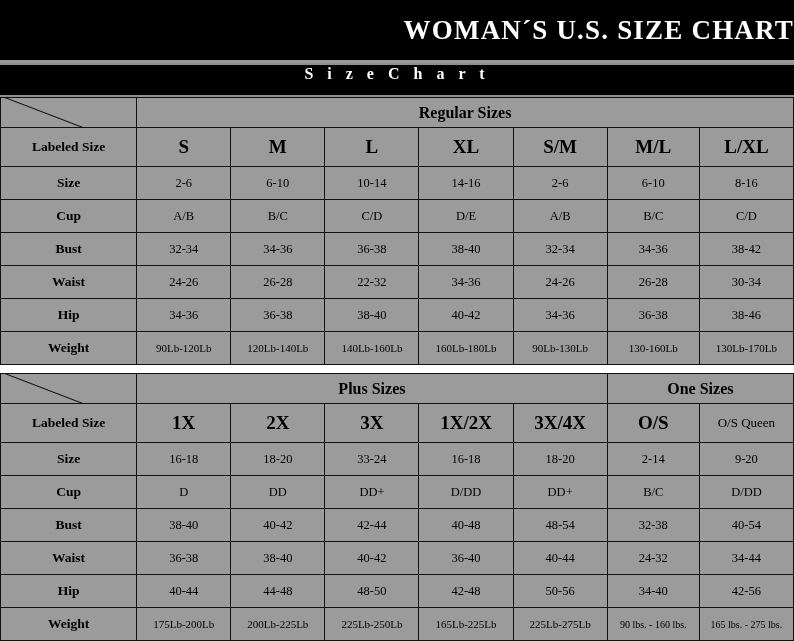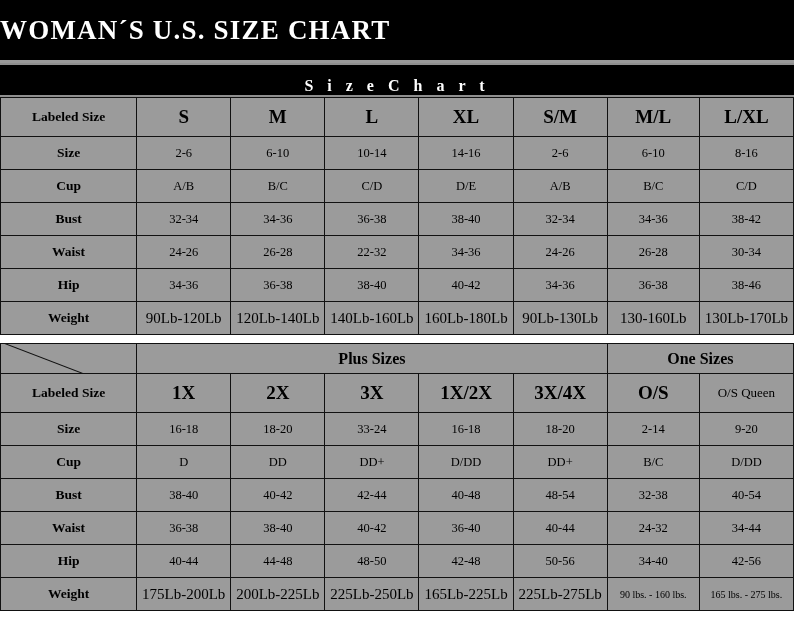--- a/index.html
+++ b/index.html
@@ -20,35 +20,35 @@
     background: #ffffff;
     box-sizing: border-box;
   }
   
   .title-bar {
     height: 60px;
     background: #000000;
     color: #ffffff;
     display: flex;
     align-items: center;
-    justify-content: flex-start;
+    justify-content: flex-end;
     border-bottom: 3px solid #9a9a9a;
   }
   .title-bar .title {
     font-family: "Liberation Serif", serif;
     font-weight: bold;
     font-size: 27px;
     letter-spacing: 1.2px;
   }
   .subtitle-bar {
     height: 30px;
     background: #000000;
     color: #ffffff;
     display: flex;
-    align-items: flex-end;
+    align-items: flex-start;
     justify-content: center;
     border-top: 2px solid #8f8f8f;
     border-bottom: 2px solid #8f8f8f;
   }
   .subtitle-bar .subtitle {
     font-weight: bold;
     font-size: 16px;
     letter-spacing: 5px;
   }
   
@@ -79,21 +79,21 @@
   .sizehead {
     font-weight: bold;
     font-size: 19px;
     height: 38px;
   }
   .cell {
     font-size: 12.5px;
     height: 32px;
   }
   .cell-small {
-    font-size: 15px;
+    font-size: 11px;
     height: 32px;
   }
   .corner {
     background: #9b9b9b;
     position: relative;
     overflow: hidden;
   }
   .corner::after {
     content: "";
     position: absolute;
@@ -128,20 +128,24 @@
       <col style="width:136px">
       <col style="width:94px">
       <col style="width:94px">
       <col style="width:94px">
       <col style="width:94px">
       <col style="width:94px">
       <col style="width:92px">
       <col style="width:94px">
     </colgroup>
     <tbody>
+        <tr>
+      <td class="corner"></td>
+      <td class="grouphead" colspan="7">Regular Sizes</td>
+    </tr>
     <tr>
       <td class="rowlabel">Labeled Size</td>
       <td class="sizehead">S</td>
       <td class="sizehead">M</td>
       <td class="sizehead">L</td>
       <td class="sizehead">XL</td>
       <td class="sizehead">S/M</td>
       <td class="sizehead">M/L</td>
       <td class="sizehead">L/XL</td>
     </tr>

